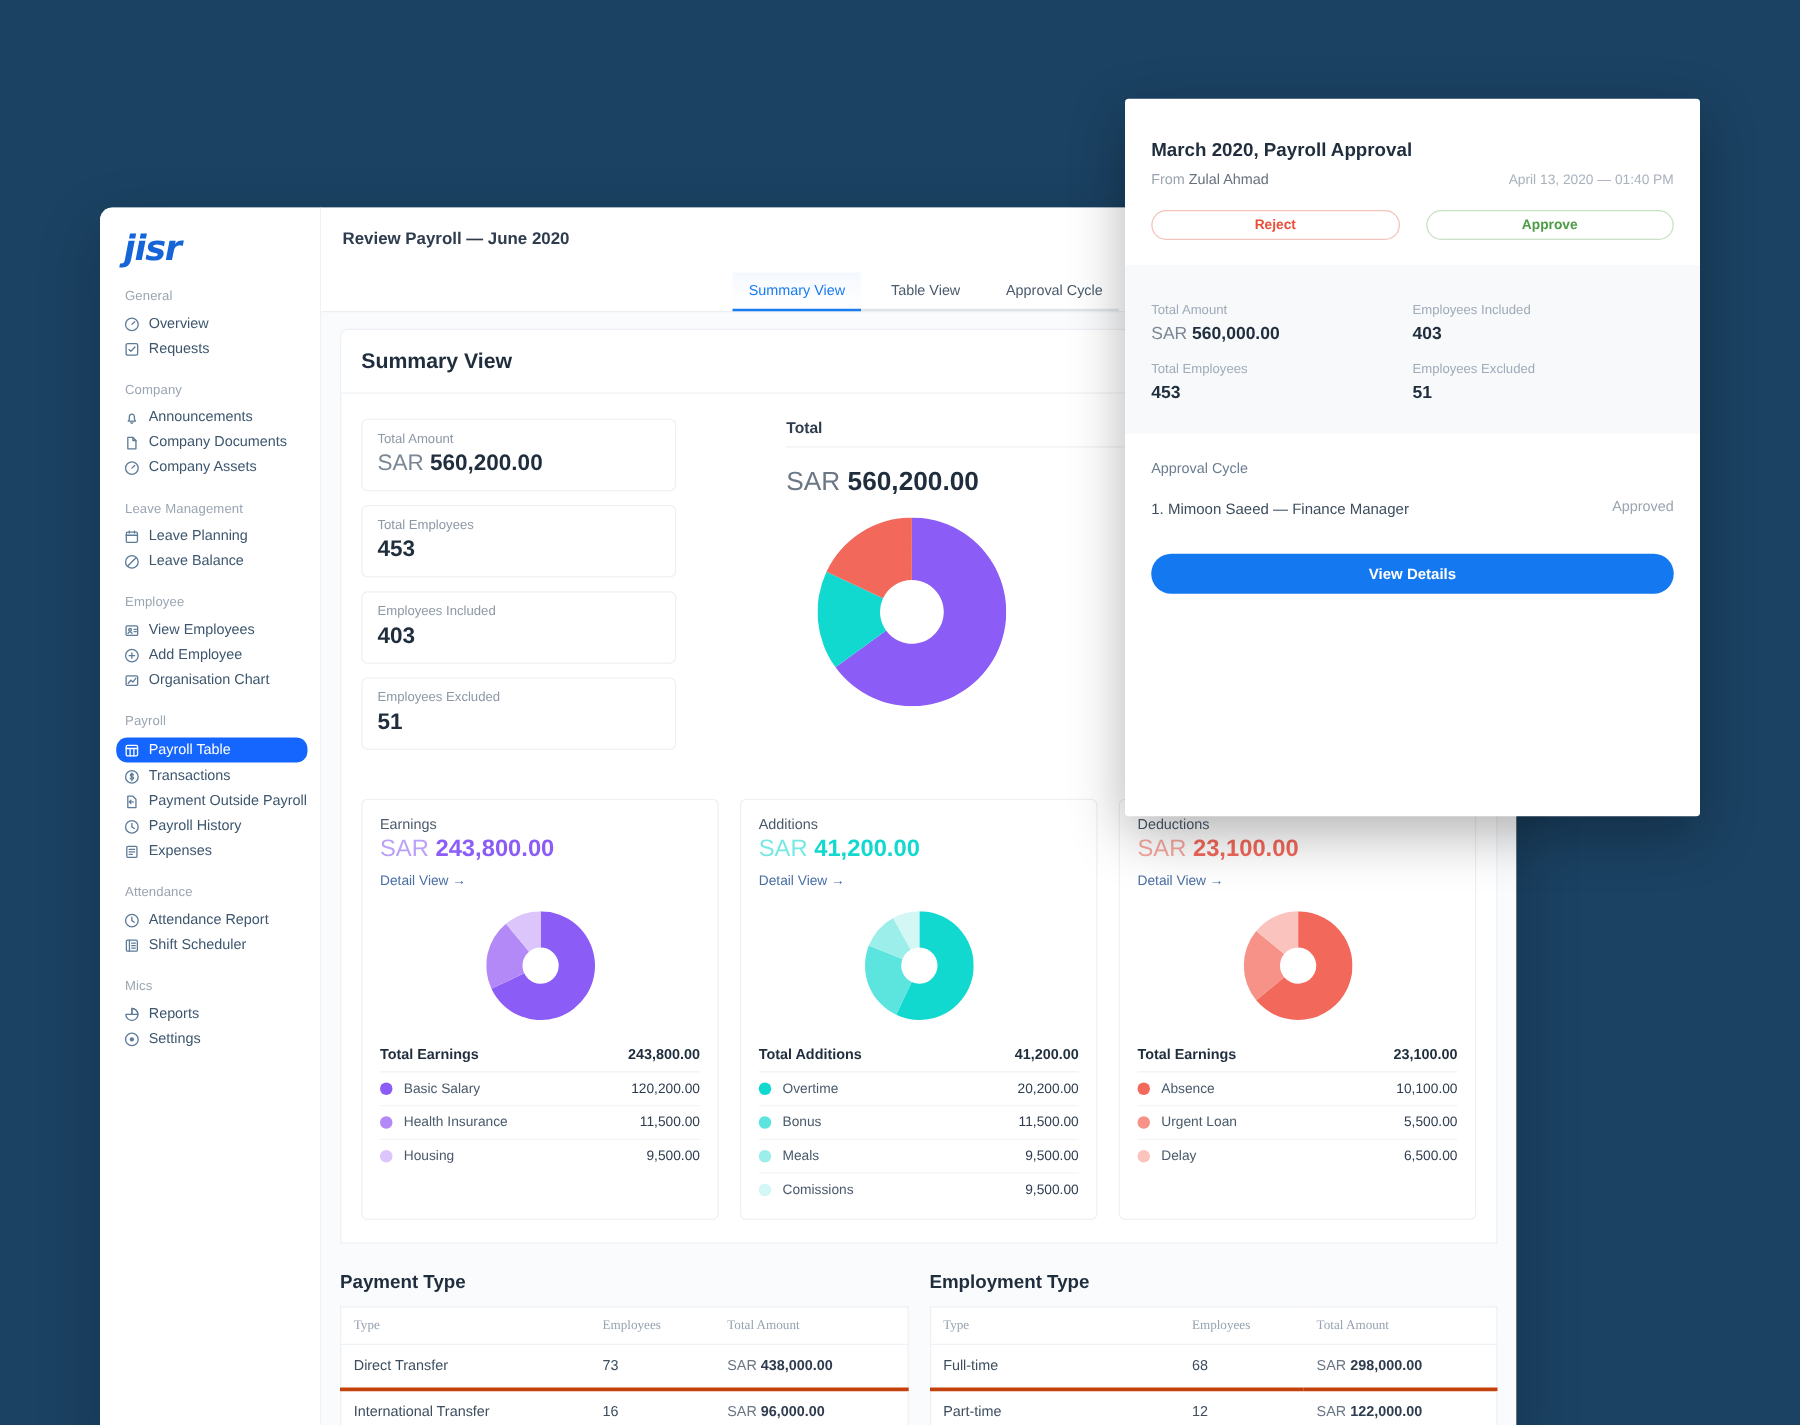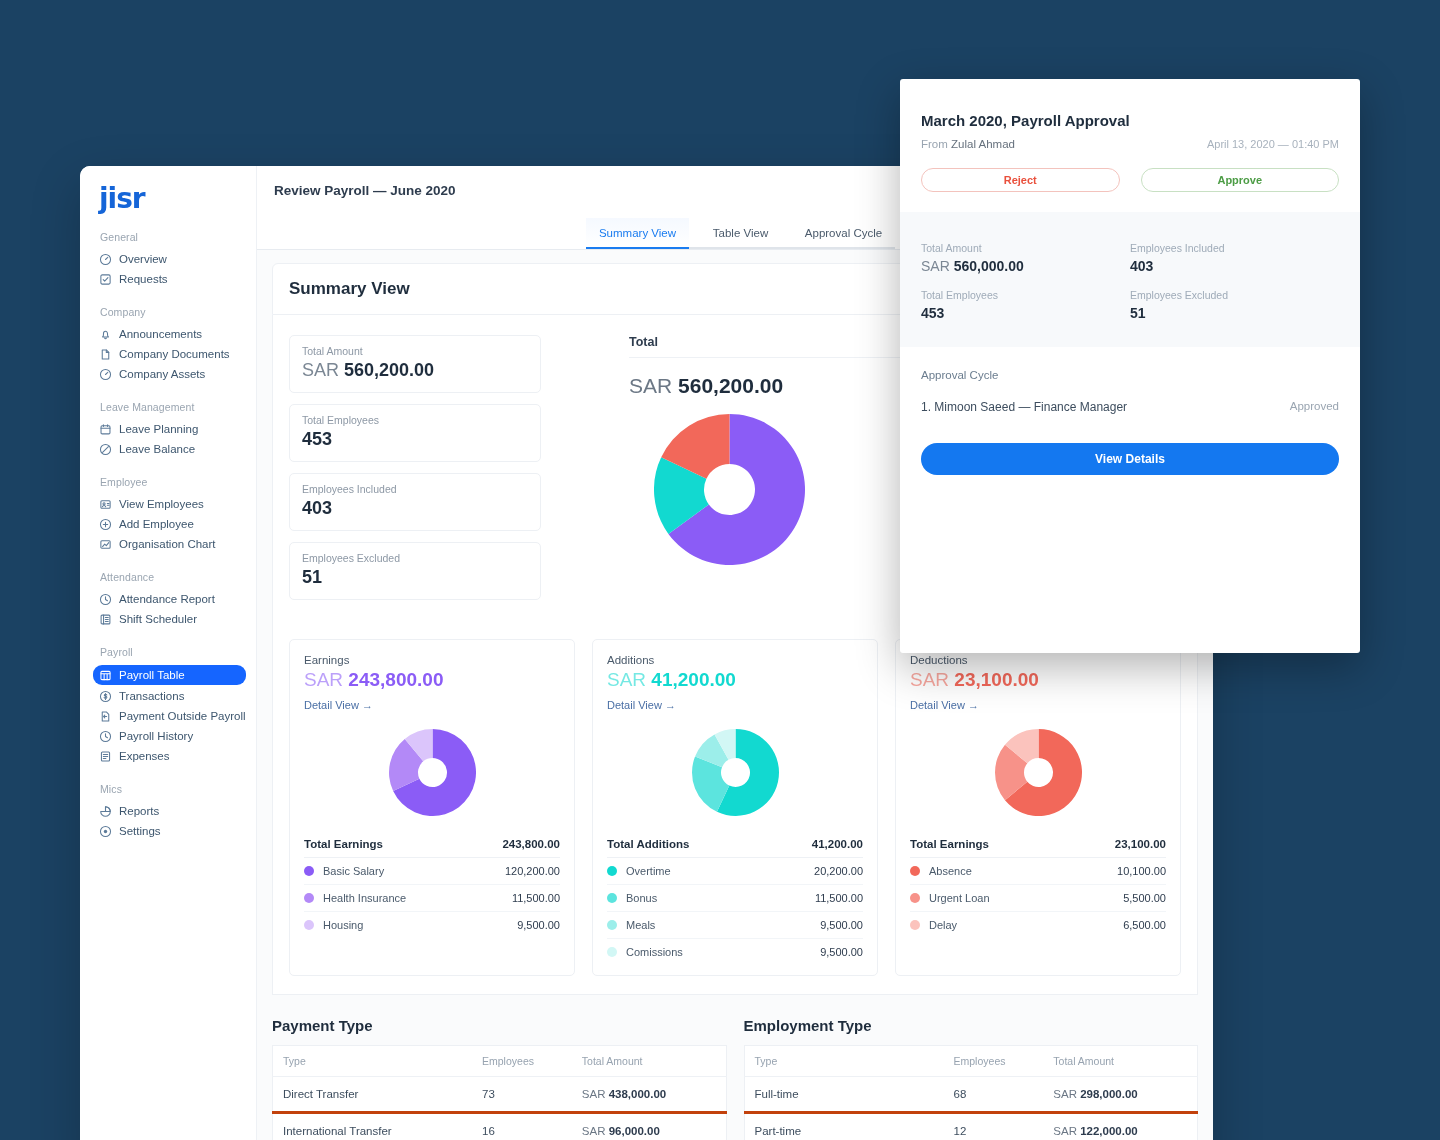--- a/index.html
+++ b/index.html
@@ -25,21 +25,21 @@
 
   
   .sidebar {
     width: 177px; flex: 0 0 177px;
     background: #ffffff;
     border-right: 1px solid #eef1f5;
     padding: 0 0 10px 0;
   }
   .logo {
     margin: 19px 0 0 19px;
-    font-size: 28px; font-weight: bold; 
+    font-size: 28px; font-weight: bold; font-style: italic;
     color: #1565d8; letter-spacing: -1px; line-height: 1;
     font-family: "DejaVu Sans", sans-serif;
   }
   .nav-group { margin-top: 18px; }
   .nav-group-title {
     font-size: 10.5px; color: #9aa5b1; padding: 0 0 5px 20px;
     letter-spacing: 0.1px;
   }
   .nav-item {
     display: flex; align-items: center; gap: 7px;
@@ -144,21 +144,21 @@
   .leg-val { color: #2e3c4e; }
 
   
   .tables-row { display: flex; gap: 17px; margin: 22px 15px 0 15px; }
   .tbl-block { flex: 1 1 0; min-width: 0; }
   .tbl-title { font-size: 15px; font-weight: 700; color: #1f2d3d; margin-bottom: 11px; }
   table { width: 100%; border-collapse: collapse; background: #fff;
           border: 1px solid #edf0f4; border-radius: 4px; }
   th {
     font-size: 10.5px; color: #97a3b0; font-weight: 400; text-align: left;
-    padding: 9px 10px; border-bottom: 1px solid #eef1f5; background: #fff;
+    padding: 9px 10px; border-bottom: 1px solid #eef1f5; background: #fff; font-family: Liberation Serif, serif;
   }
   td {
     font-size: 11.5px; color: #3d4d5e; padding: 11px 10px;
     border-bottom: 3px solid #c2410c;
     margin-top: 40px;
   }
   td .cur { color: #6b7785; }
   td b { color: #2e3c4e; }
   th:nth-child(1), td:nth-child(1) { width: 44%; }
   th:nth-child(2), td:nth-child(2) { width: 22%; }
@@ -315,86 +315,86 @@
             <span class="ic">
               <svg viewBox="0 0 16 16">
                 <rect x="2.3" y="3.4" width="11.4" height="9.2" rx="1.2" stroke="currentColor" fill="none" stroke-width="1.3" stroke-linecap="round" stroke-linejoin="round"></rect>
                 <path d="M4.4 10.6 L7 7.6 L9 9.4 L12 5.6" stroke="currentColor" fill="none" stroke-width="1.3" stroke-linecap="round" stroke-linejoin="round"></path>
               </svg>
             </span>
             <span class="nav-label">Organisation Chart</span>
           </div>
         </div>
         <div class="nav-group">
+          <div class="nav-group-title">Payroll</div>
+          <div class="nav-item active">
+            <span class="ic">
+              <svg viewBox="0 0 16 16">
+                <rect x="2.4" y="2.9" width="11.2" height="10.2" rx="1.2" stroke="currentColor" fill="none" stroke-width="1.3" stroke-linecap="round" stroke-linejoin="round"></rect>
+                <path d="M2.4 5.9h11.2M6.3 5.9v7.2M10 5.9v7.2" stroke="currentColor" fill="none" stroke-width="1.3" stroke-linecap="round" stroke-linejoin="round"></path>
+              </svg>
+            </span>
+            <span class="nav-label">Payroll Table</span>
+          </div>
+          <div class="nav-item">
+            <span class="ic">
+              <svg viewBox="0 0 16 16">
+                <circle cx="8" cy="8" r="6.2" stroke="currentColor" fill="none" stroke-width="1.3" stroke-linecap="round" stroke-linejoin="round"></circle>
+                <path d="M9.6 6.1c-.3-.6-.9-.9-1.6-.9-.9 0-1.5.5-1.5 1.2 0 1.8 3.2.8 3.2 2.6 0 .8-.7 1.3-1.7 1.3-.8 0-1.4-.3-1.7-1M8 4.2v7.6" stroke="currentColor" fill="none" stroke-width="1.3" stroke-linecap="round" stroke-linejoin="round"></path>
+              </svg>
+            </span>
+            <span class="nav-label">Transactions</span>
+          </div>
+          <div class="nav-item">
+            <span class="ic">
+              <svg viewBox="0 0 16 16">
+                <path d="M4 2.4h5l3 3v8.2H4z" stroke="currentColor" fill="none" stroke-width="1.3" stroke-linecap="round" stroke-linejoin="round"></path>
+                <path d="M9.4 8H5.6M7.1 6.3 5.5 8l1.6 1.7" stroke="currentColor" fill="none" stroke-width="1.3" stroke-linecap="round" stroke-linejoin="round"></path>
+              </svg>
+            </span>
+            <span class="nav-label">Payment Outside Payroll</span>
+          </div>
+          <div class="nav-item">
+            <span class="ic">
+              <svg viewBox="0 0 16 16">
+                <circle cx="8" cy="8" r="6.2" stroke="currentColor" fill="none" stroke-width="1.3" stroke-linecap="round" stroke-linejoin="round"></circle>
+                <path d="M8 4.6V8l2.4 1.6" stroke="currentColor" fill="none" stroke-width="1.3" stroke-linecap="round" stroke-linejoin="round"></path>
+              </svg>
+            </span>
+            <span class="nav-label">Payroll History</span>
+          </div>
+          <div class="nav-item">
+            <span class="ic">
+              <svg viewBox="0 0 16 16">
+                <rect x="3" y="2.5" width="10" height="11" rx="1.2" stroke="currentColor" fill="none" stroke-width="1.3" stroke-linecap="round" stroke-linejoin="round"></rect>
+                <path d="M5.3 5.6h5.4M5.3 8h5.4M5.3 10.4h3.2" stroke="currentColor" fill="none" stroke-width="1.3" stroke-linecap="round" stroke-linejoin="round"></path>
+              </svg>
+            </span>
+            <span class="nav-label">Expenses</span>
+          </div>
+        </div>
+        <div class="nav-group">
           <div class="nav-group-title">Attendance</div>
           <div class="nav-item">
             <span class="ic">
               <svg viewBox="0 0 16 16">
                 <circle cx="8" cy="8" r="6.2" stroke="currentColor" fill="none" stroke-width="1.3" stroke-linecap="round" stroke-linejoin="round"></circle>
                 <path d="M8 4.6V8l2.4 1.6" stroke="currentColor" fill="none" stroke-width="1.3" stroke-linecap="round" stroke-linejoin="round"></path>
               </svg>
             </span>
             <span class="nav-label">Attendance Report</span>
           </div>
           <div class="nav-item">
             <span class="ic">
               <svg viewBox="0 0 16 16">
                 <rect x="2.6" y="2.6" width="10.8" height="10.8" rx="1.2" stroke="currentColor" fill="none" stroke-width="1.3" stroke-linecap="round" stroke-linejoin="round"></rect>
                 <path d="M5.6 2.6v10.8M7.8 5.6h3.6M7.8 8h3.6M7.8 10.4h3.6" stroke="currentColor" fill="none" stroke-width="1.3" stroke-linecap="round" stroke-linejoin="round"></path>
               </svg>
             </span>
             <span class="nav-label">Shift Scheduler</span>
-          </div>
-        </div>
-        <div class="nav-group">
-          <div class="nav-group-title">Payroll</div>
-          <div class="nav-item active">
-            <span class="ic">
-              <svg viewBox="0 0 16 16">
-                <rect x="2.4" y="2.9" width="11.2" height="10.2" rx="1.2" stroke="currentColor" fill="none" stroke-width="1.3" stroke-linecap="round" stroke-linejoin="round"></rect>
-                <path d="M2.4 5.9h11.2M6.3 5.9v7.2M10 5.9v7.2" stroke="currentColor" fill="none" stroke-width="1.3" stroke-linecap="round" stroke-linejoin="round"></path>
-              </svg>
-            </span>
-            <span class="nav-label">Payroll Table</span>
-          </div>
-          <div class="nav-item">
-            <span class="ic">
-              <svg viewBox="0 0 16 16">
-                <circle cx="8" cy="8" r="6.2" stroke="currentColor" fill="none" stroke-width="1.3" stroke-linecap="round" stroke-linejoin="round"></circle>
-                <path d="M9.6 6.1c-.3-.6-.9-.9-1.6-.9-.9 0-1.5.5-1.5 1.2 0 1.8 3.2.8 3.2 2.6 0 .8-.7 1.3-1.7 1.3-.8 0-1.4-.3-1.7-1M8 4.2v7.6" stroke="currentColor" fill="none" stroke-width="1.3" stroke-linecap="round" stroke-linejoin="round"></path>
-              </svg>
-            </span>
-            <span class="nav-label">Transactions</span>
-          </div>
-          <div class="nav-item">
-            <span class="ic">
-              <svg viewBox="0 0 16 16">
-                <path d="M4 2.4h5l3 3v8.2H4z" stroke="currentColor" fill="none" stroke-width="1.3" stroke-linecap="round" stroke-linejoin="round"></path>
-                <path d="M9.4 8H5.6M7.1 6.3 5.5 8l1.6 1.7" stroke="currentColor" fill="none" stroke-width="1.3" stroke-linecap="round" stroke-linejoin="round"></path>
-              </svg>
-            </span>
-            <span class="nav-label">Payment Outside Payroll</span>
-          </div>
-          <div class="nav-item">
-            <span class="ic">
-              <svg viewBox="0 0 16 16">
-                <circle cx="8" cy="8" r="6.2" stroke="currentColor" fill="none" stroke-width="1.3" stroke-linecap="round" stroke-linejoin="round"></circle>
-                <path d="M8 4.6V8l2.4 1.6" stroke="currentColor" fill="none" stroke-width="1.3" stroke-linecap="round" stroke-linejoin="round"></path>
-              </svg>
-            </span>
-            <span class="nav-label">Payroll History</span>
-          </div>
-          <div class="nav-item">
-            <span class="ic">
-              <svg viewBox="0 0 16 16">
-                <rect x="3" y="2.5" width="10" height="11" rx="1.2" stroke="currentColor" fill="none" stroke-width="1.3" stroke-linecap="round" stroke-linejoin="round"></rect>
-                <path d="M5.3 5.6h5.4M5.3 8h5.4M5.3 10.4h3.2" stroke="currentColor" fill="none" stroke-width="1.3" stroke-linecap="round" stroke-linejoin="round"></path>
-              </svg>
-            </span>
-            <span class="nav-label">Expenses</span>
           </div>
         </div>
         <div class="nav-group">
           <div class="nav-group-title">Mics</div>
           <div class="nav-item">
             <span class="ic">
               <svg viewBox="0 0 16 16">
                 <path d="M8 8V2.1A5.9 5.9 0 1 1 2.1 8z" stroke="currentColor" fill="none" stroke-width="1.3" stroke-linecap="round" stroke-linejoin="round"></path>
                 <path d="M8 2.1A5.9 5.9 0 0 1 13.9 8H8z" stroke="currentColor" fill="none" stroke-width="1.3" stroke-linecap="round" stroke-linejoin="round"></path>
               </svg>

